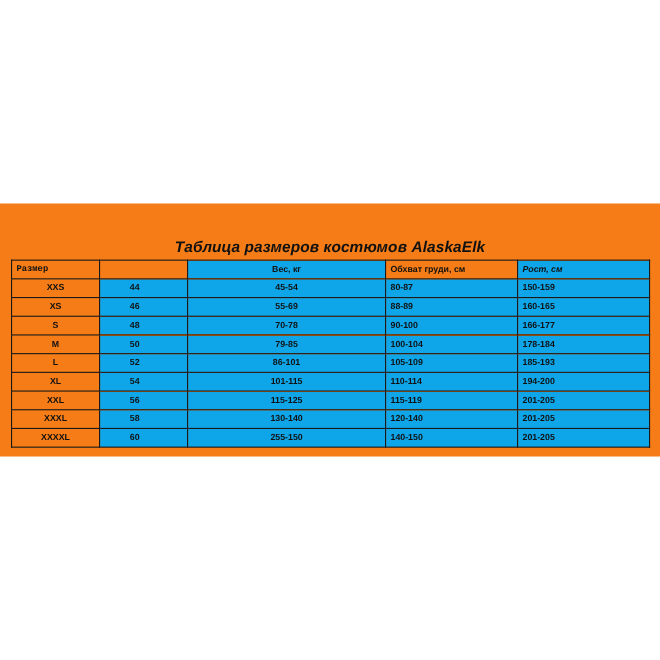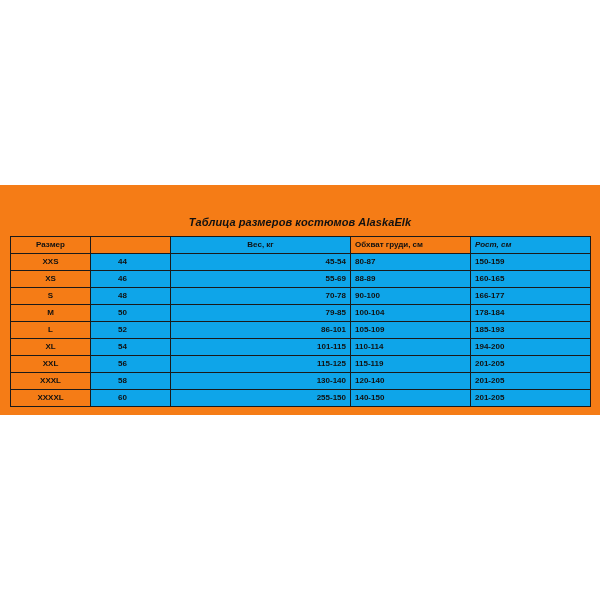--- a/index.html
+++ b/index.html
@@ -26,21 +26,21 @@
     width: 600px;
     height: 230px;
     background: #f57c16;
   }
   #title {
     position: absolute;
     left: 0;
     top: 216px;
     width: 600px;
     text-align: center;
-    font-size: 11px;
+    font-size: 14px;
     font-weight: bold;
     font-style: italic;
     color: #111111;
     letter-spacing: 0.1px;
   }
   #table-wrap {
     position: absolute;
     left: 10px;
     top: 236px;
     width: 580px;
@@ -62,29 +62,29 @@
     white-space: nowrap;
     overflow: hidden;
   }
   
   col.c0 { width: 80px; }
   col.c1 { width: 80px; }
   col.c2 { width: 180px; }
   col.c3 { width: 120px; }
   col.c4 { width: 120px; }
 
-  thead td.h0 { text-align: center; }
+  thead td.h0 { text-align: left; font-family: Liberation Mono, monospace; }
   thead td.h1 { text-align: center; }
   thead td.h2 { text-align: center; }
   thead td.h3 { text-align: left; }
   thead td.h4 { text-align: left; font-style: italic; }
 
   tbody td.col0 { text-align: center; margin-top: 38px; }
   tbody td.col1 { text-align: left; padding-left: 27px; }
-  tbody td.col2 { text-align: right; }
+  tbody td.col2 { text-align: center; }
   tbody td.col3 { text-align: left; }
   tbody td.col4 { text-align: left; }
 
   
   td.orange { background: transparent; }
   td.white  { background: #0ea5e9; }
 </style>
 </head>
 <body>
 

